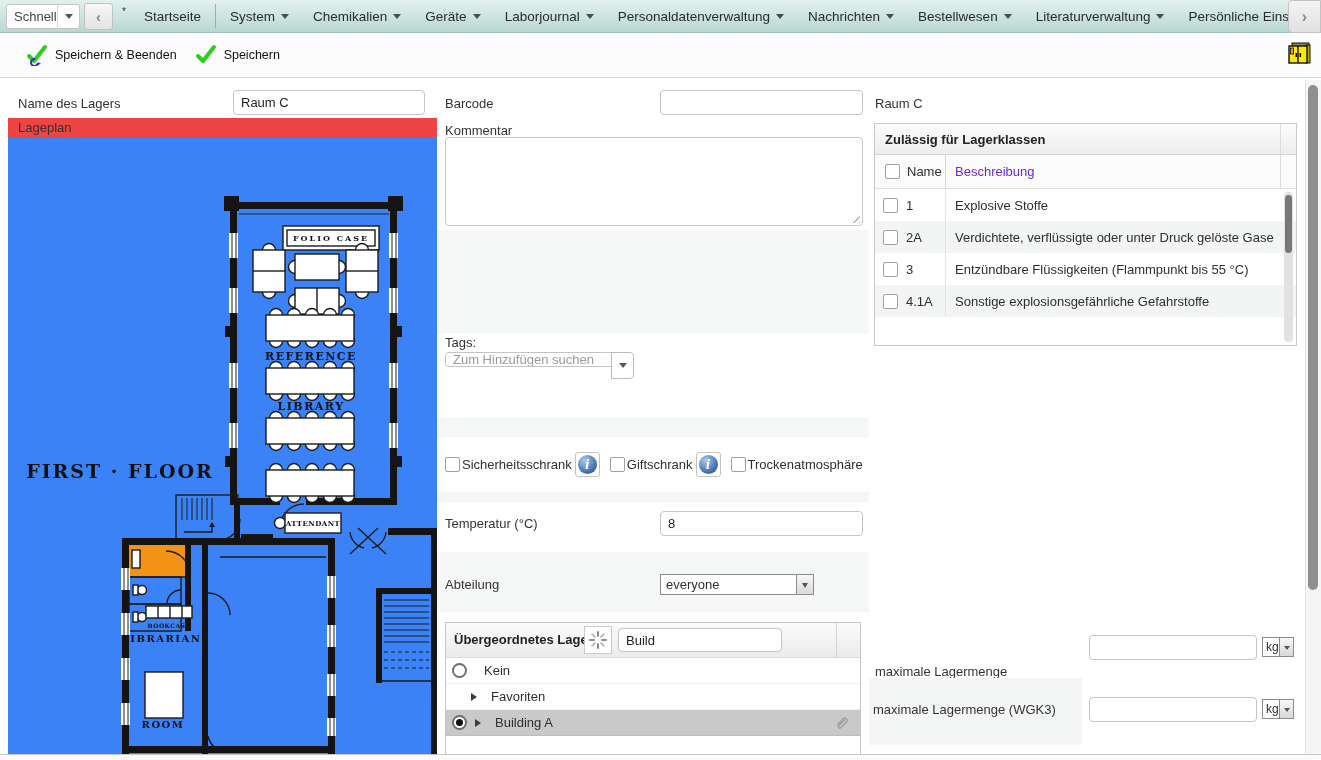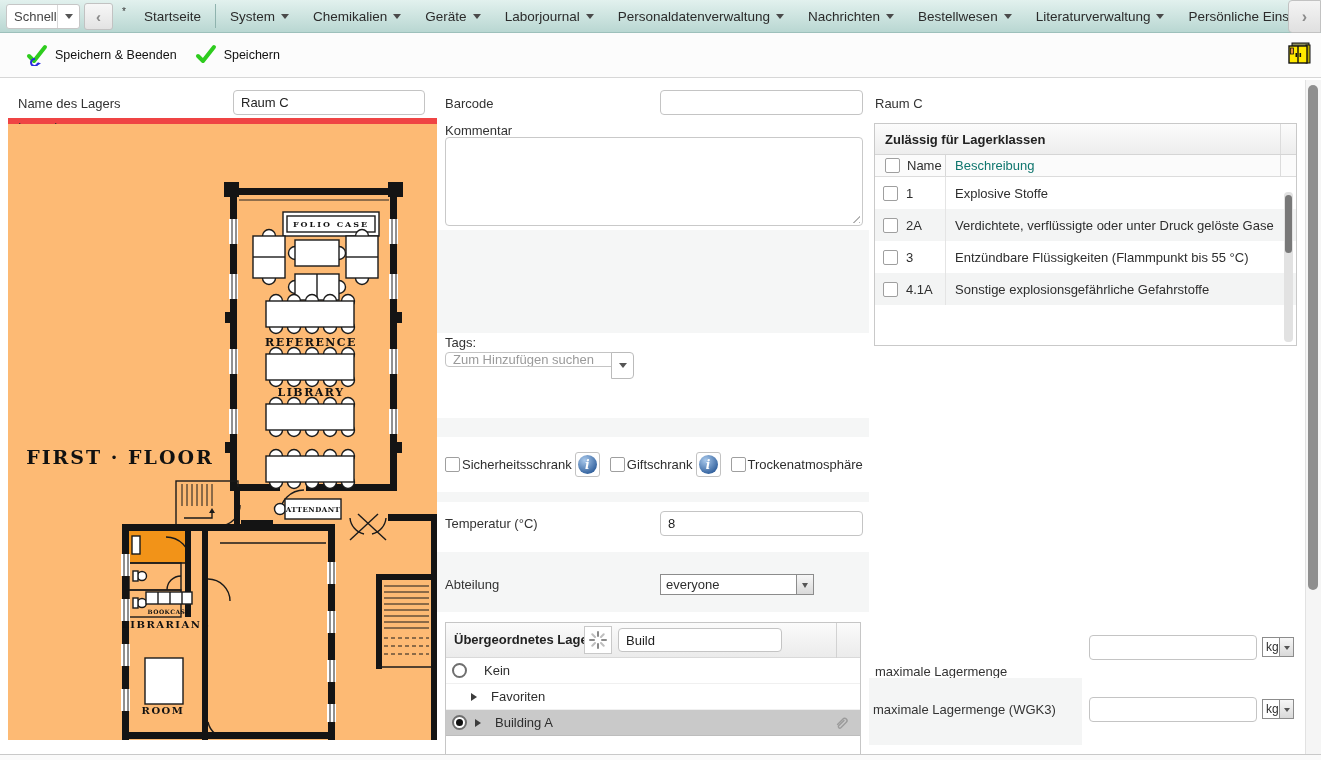--- a/index.html
+++ b/index.html
@@ -52,21 +52,21 @@
   .sel { position:absolute; border:1px solid #8c8c8c; background:#fff; display:flex;
          align-items:center; cursor:pointer; }
   .sel .val { flex:1; padding:0 5px; overflow:hidden; white-space:nowrap; }
   .sel .btn { align-self:stretch; background:linear-gradient(#f7f7f7,#d9d9d9);
               border-left:1px solid #8c8c8c; display:flex; align-items:center; justify-content:center; }
   .gray { background:#f5f6f6; }
 
   
   #left-col  { position:absolute; left:8px; top:80px; width:429px; height:674px; background:#fff; }
   #lageplan-bar { position:absolute; left:0; top:38px; width:429px; height:20px; background:#ef4444; }
-  #plan-wrap { position:absolute; left:0; top:44px; width:429px; height:616px; background:#fdba74; }
+  #plan-wrap { position:absolute; left:0; top:58px; width:429px; height:616px; background:#3b82f6; }
   .wall { fill:#141414; }
   .furn { fill:#fff; stroke:#1a1a1a; stroke-width:1.4; }
   .thin { stroke:#1a1a1a; stroke-width:1.4; fill:none; }
   .plan-text { font-family:"DejaVu Serif",serif; font-weight:bold; fill:#111; text-anchor:middle; }
 
   
   #mid-col { position:absolute; left:437px; top:80px; width:432px; height:676px; background:#fff; }
   .info-btn { width:25px; height:25px; border:1px solid #c2c2c2; border-radius:3px; background:#fff;
               display:flex; align-items:center; justify-content:center; cursor:pointer; flex:none; }
   .info-ball { width:19px; height:19px; border-radius:50%;
@@ -110,25 +110,25 @@
   .clip { position:absolute; right:10px; top:5px; }
 
   
   #right-col { position:absolute; left:869px; top:80px; width:436px; height:676px; background:#fff; }
   #lk-card { position:absolute; left:5px; top:43px; width:423px; height:223px;
              border:1px solid #c9c9c9; background:#fff; }
   #lk-title { position:relative; height:31px; background:linear-gradient(#fcfcfc,#ededed);
               border-bottom:1px solid #d5d5d5; }
   #lk-title span { position:absolute; left:10px; top:8px; font-weight:bold; color:#222; }
   .corner-div { position:absolute; right:15px; top:0; height:100%; border-left:1px solid #dcdcdc; }
-  #lk-colhead { position:relative; height:22px; background:#fbfbfb; border-bottom:1px solid #dcdcdc;
+  #lk-colhead { position:relative; height:34px; background:#fbfbfb; border-bottom:1px solid #dcdcdc;
                 display:flex; align-items:center; }
   #lk-colhead .c1 { width:71px; display:flex; align-items:center; gap:7px; padding-left:10px;
                     border-right:1px solid #d8d8d8; align-self:stretch; }
-  #lk-colhead .c2 { padding-left:9px; color:#0f766e; }
+  #lk-colhead .c2 { padding-left:9px; color:#6d28d9; }
   .lk-row { height:32px; display:flex; align-items:center; }
   .lk-row:nth-child(even) { background:#f3f4f4; }
   .lk-row .c1 { width:71px; display:flex; align-items:center; gap:8px; padding-left:8px;
                 border-right:1px solid #e4e4e4; align-self:stretch; }
   .lk-row .c2 { padding-left:9px; }
   #lk-scroll { position:absolute; right:3px; top:68px; width:9px; height:150px;
                background:#e2e2e2; border-radius:4px; }
   #lk-thumb  { position:absolute; left:1px; top:3px; width:7px; height:58px;
                background:#787878; border-radius:4px; }
   .amt-graycell { position:absolute; left:0; top:598px; width:213px; height:67px; background:#f4f5f5; }

